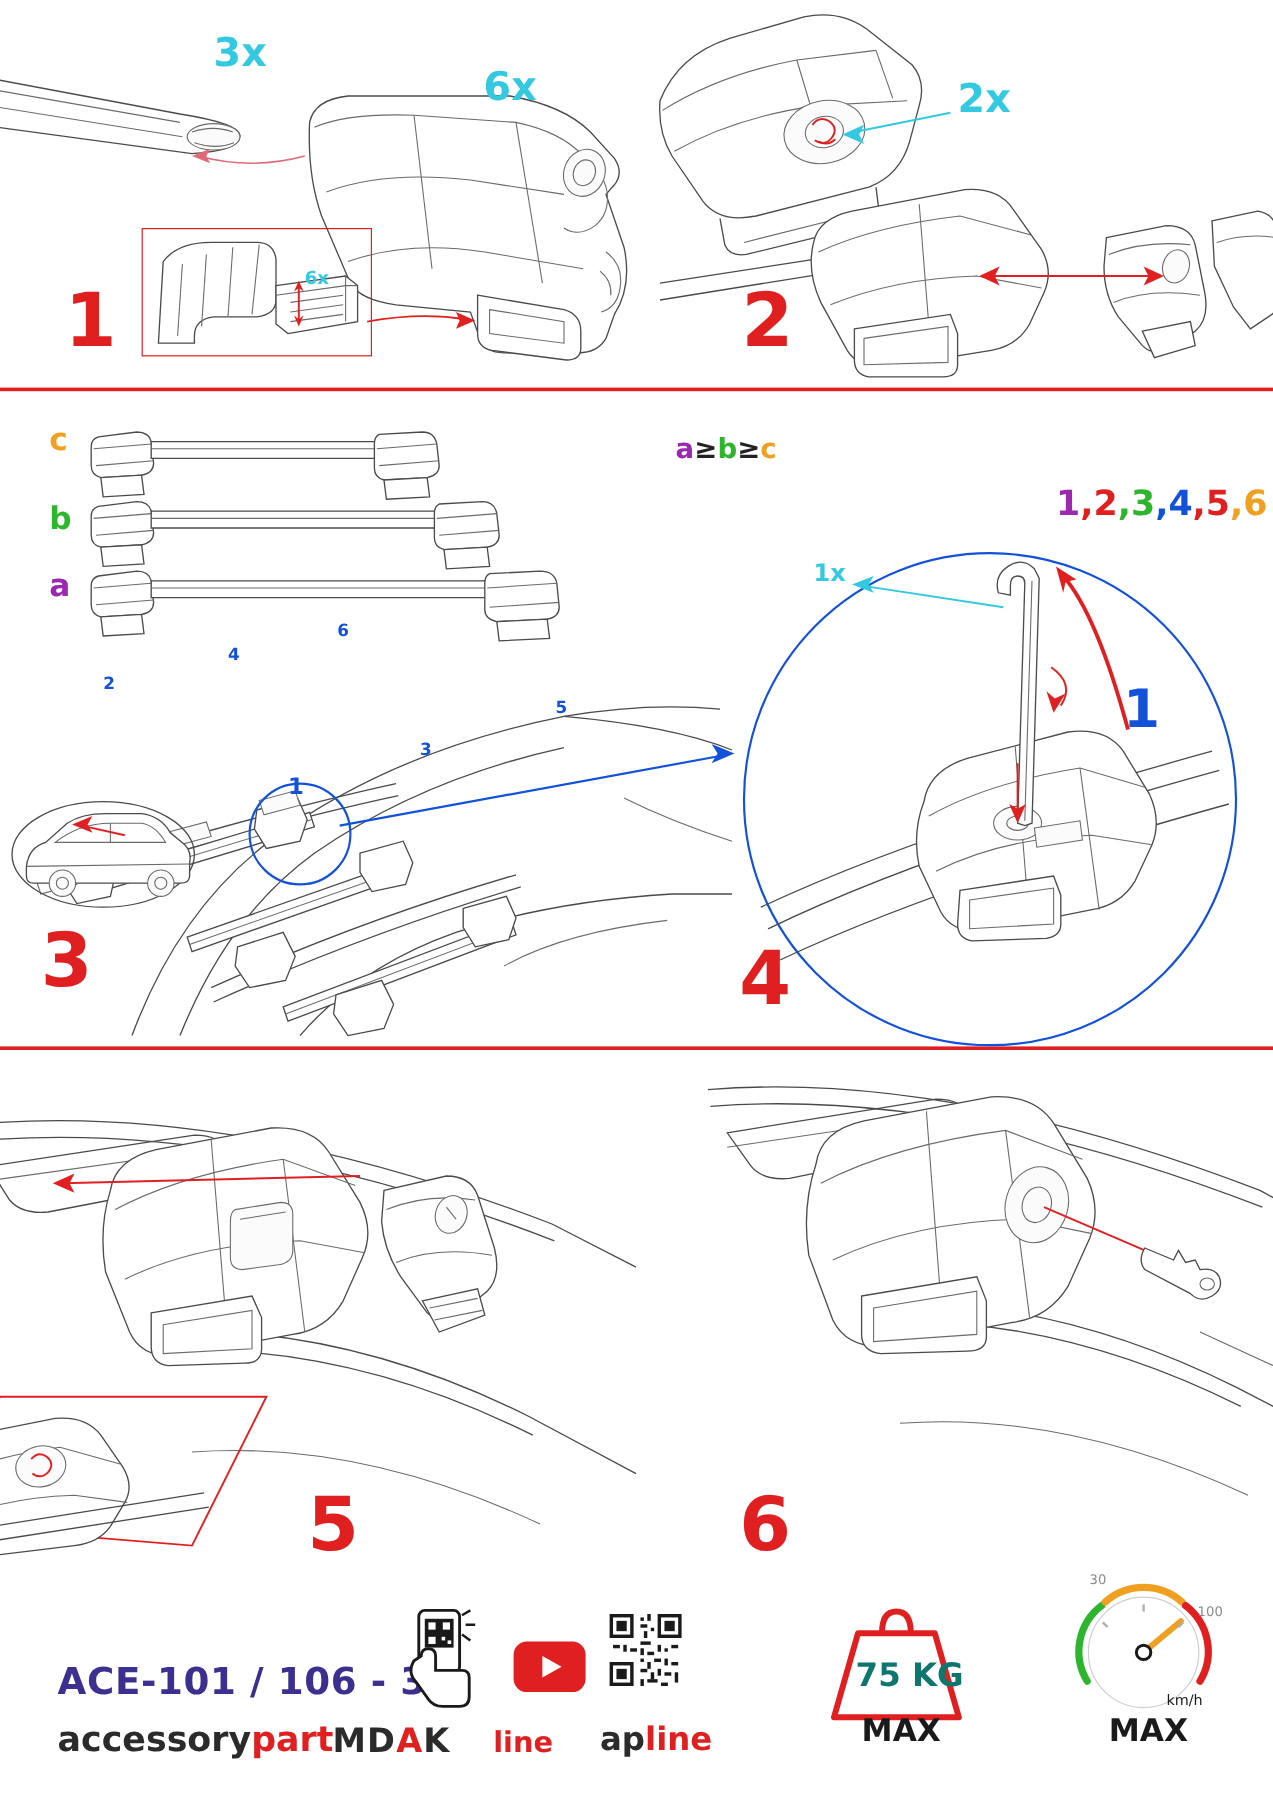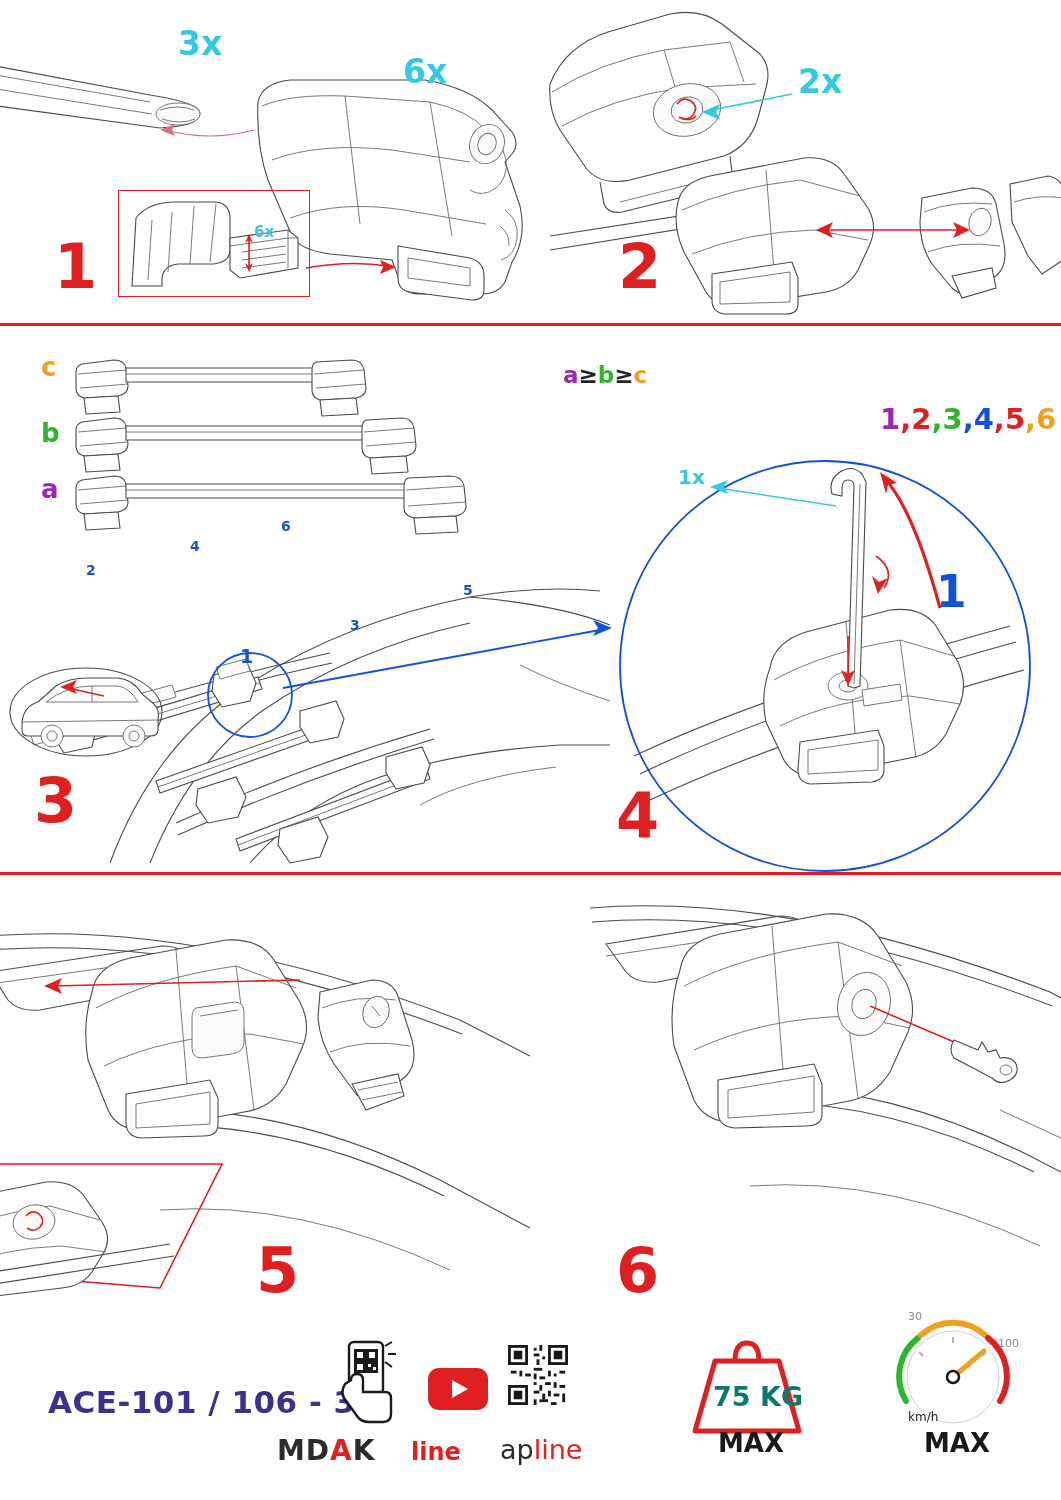--- a/index.html
+++ b/index.html
@@ -179,21 +179,21 @@
     font-size: 24px;
     font-weight: bold;
     color: #e02020;
     font-family: "DejaVu Sans", sans-serif;
   }
   #brand-apline {
     position: absolute;
     top: 1434px;
     left: 500px;
     font-size: 27px;
-    font-weight: normal;
+    font-weight: bold;
     font-family: "DejaVu Sans", sans-serif;
   }
   #brand-apline .dark { color: #2b2b2b; }
   #brand-apline .red { color: #e02020; }
 
   .max-caption {
     position: absolute;
     font-size: 26px;
     font-weight: bold;
     color: #1a1a1a;
@@ -204,21 +204,21 @@
     top: 1381px;
     left: 713px;
     font-size: 27px;
     font-weight: bold;
     color: #0f766e;
     font-family: "DejaVu Sans", sans-serif;
   }
   #speed-unit {
     position: absolute;
     top: 1410px;
-    left: 908px;
+    left: 972px;
     font-size: 12px;
     color: #1a1a1a;
     font-family: "DejaVu Sans", sans-serif;
   }
   .gauge-tick-label {
     position: absolute;
     font-size: 11px;
     color: #8a8a8a;
     font-family: "DejaVu Sans", sans-serif;
   }
@@ -629,20 +629,23 @@
         <ellipse class="lnf2" cx="476" cy="190" rx="6" ry="5"></ellipse>
       </g>
     </svg>
     <span class="step-number" style="top:360px;left:86px;">6</span>
   </div>
 
   <div id="footer"></div>
 
   <div id="product-code">ACE-101 / 106 - 3X</div>
 
+  <div id="brand-accessorypart">
+    <span class="dark">accessory</span><span class="red">part</span>
+  </div>
 
   <div id="brand-mdak">
     <span>MD</span><span class="accent">A</span><span>K</span>
   </div>
 
   <div id="brand-ipqi">line</div>
 
   <div id="brand-apline">
     <span class="dark">ap</span><span class="red">line</span>
   </div>

